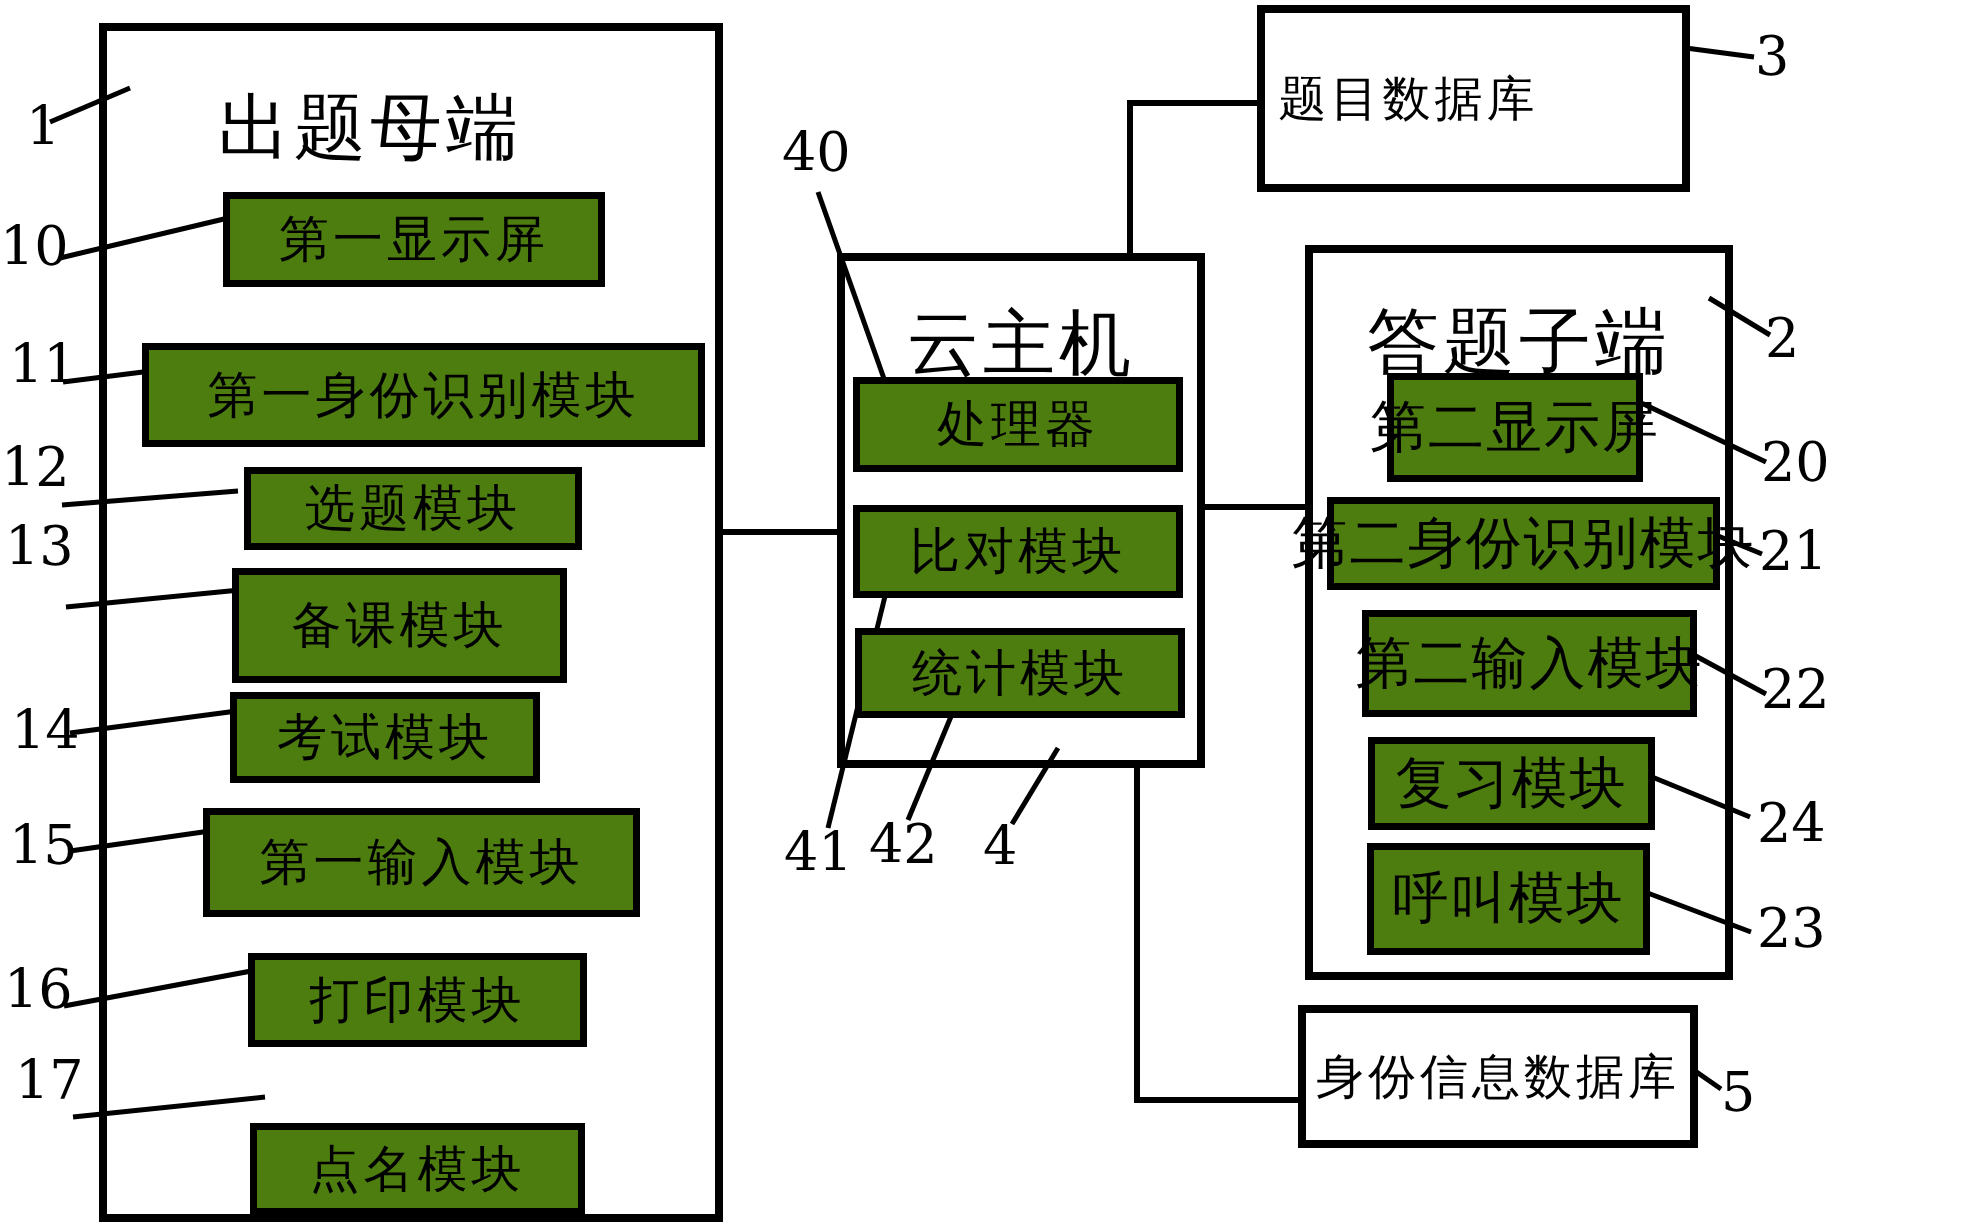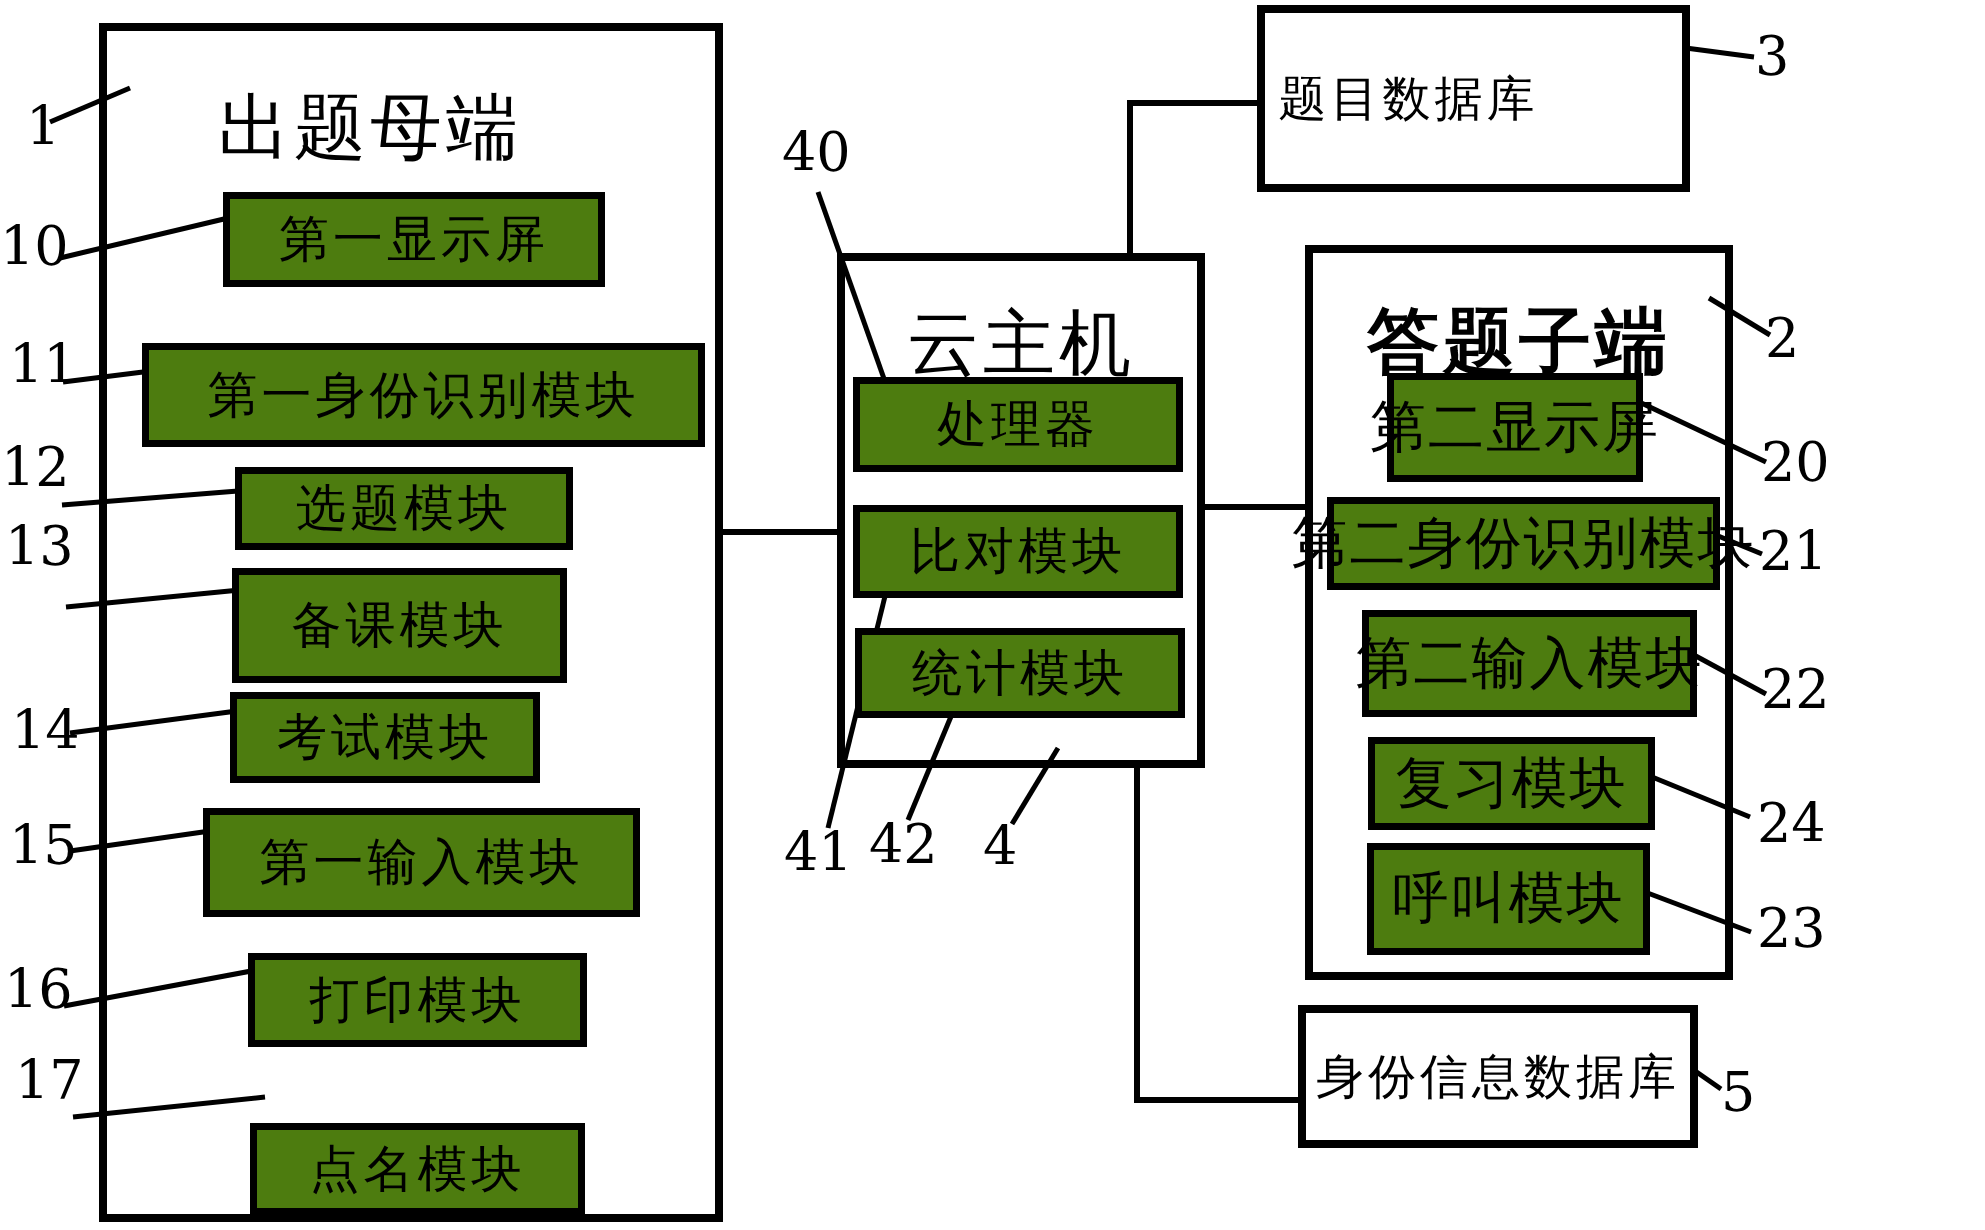--- a/index.html
+++ b/index.html
@@ -59,40 +59,40 @@
     <line class="lead" x1="1635" y1="770" x2="1750" y2="817"></line>
     <line class="lead" x1="1637" y1="889" x2="1751" y2="932"></line>
     <line class="lead" x1="1675" y1="1057" x2="1721" y2="1089"></line>
   </svg>
 
   <div class="obox" style="left:99px; top:23px; width:624px; height:1199px;"></div>
   <div class="title" style="left:160px; top:80px; width:420px;">出题母端</div>
 
   <div class="mbox" style="left:223px; top:192px; width:382px; height:95px;">第一显示屏</div>
   <div class="mbox" style="left:142px; top:343px; width:563px; height:104px;">第一身份识别模块</div>
-  <div class="mbox" style="left:235px; top:467px; width:338px; height:83px;">选题模块</div>
+  <div class="mbox" style="left:244px; top:467px; width:338px; height:83px;">选题模块</div>
   <div class="mbox" style="left:232px; top:568px; width:335px; height:115px;text-align:center;">备课模块</div>
   <div class="mbox" style="left:230px; top:692px; width:310px; height:91px;">考试模块</div>
   <div class="mbox" style="left:203px; top:808px; width:437px; height:109px;">第一输入模块</div>
   <div class="mbox" style="left:248px; top:953px; width:339px; height:94px;">打印模块</div>
   <div class="mbox" style="left:250px; top:1078px; width:335px; height:92px;margin-top:45px;">点名模块</div>
 
   <div class="obox" style="left:837px; top:253px; width:368px; height:515px;"></div>
   <div class="title" style="left:845px; top:296px; width:352px;">云主机</div>
 
   <div class="mbox" style="left:853px; top:377px; width:330px; height:95px;">处理器</div>
   <div class="mbox" style="left:853px; top:505px; width:330px; height:93px;">比对模块</div>
   <div class="mbox" style="left:855px; top:628px; width:330px; height:90px;">统计模块</div>
 
   <div class="dbbox" style="left:1257px; top:5px; width:433px; height:187px; padding-right:130px;">
     <span>题目数据库</span>
   </div>
 
   <div class="obox" style="left:1305px; top:245px; width:428px; height:735px;"></div>
-  <div class="title" style="left:1313px; top:294px; width:412px;font-weight:bold;">答题子端</div>
+  <div class="title" style="left:1313px; top:294px; width:412px;">答题子端</div>
 
   <div class="mbox right" style="left:1387px; top:373px; width:256px; height:109px;">第二显示屏</div>
   <div class="mbox right" style="left:1327px; top:497px; width:393px; height:93px;">第二身份识别模块</div>
   <div class="mbox right" style="left:1362px; top:610px; width:335px; height:107px;">第二输入模块</div>
   <div class="mbox right" style="left:1368px; top:737px; width:287px; height:93px;">复习模块</div>
   <div class="mbox right" style="left:1367px; top:843px; width:283px; height:112px;">呼叫模块</div>
 
   <div class="dbbox" style="left:1298px; top:1005px; width:400px; height:143px;">
     <span>身份信息数据库</span>
   </div>

